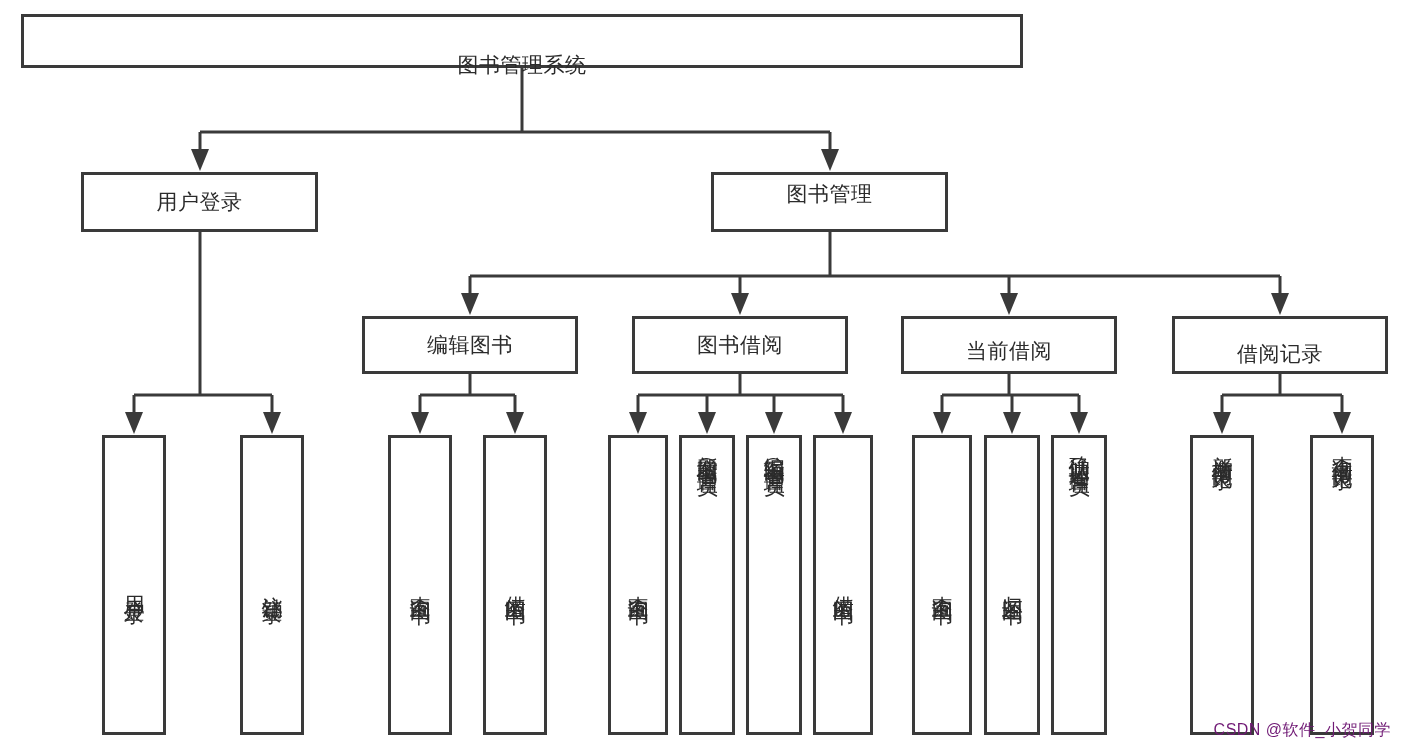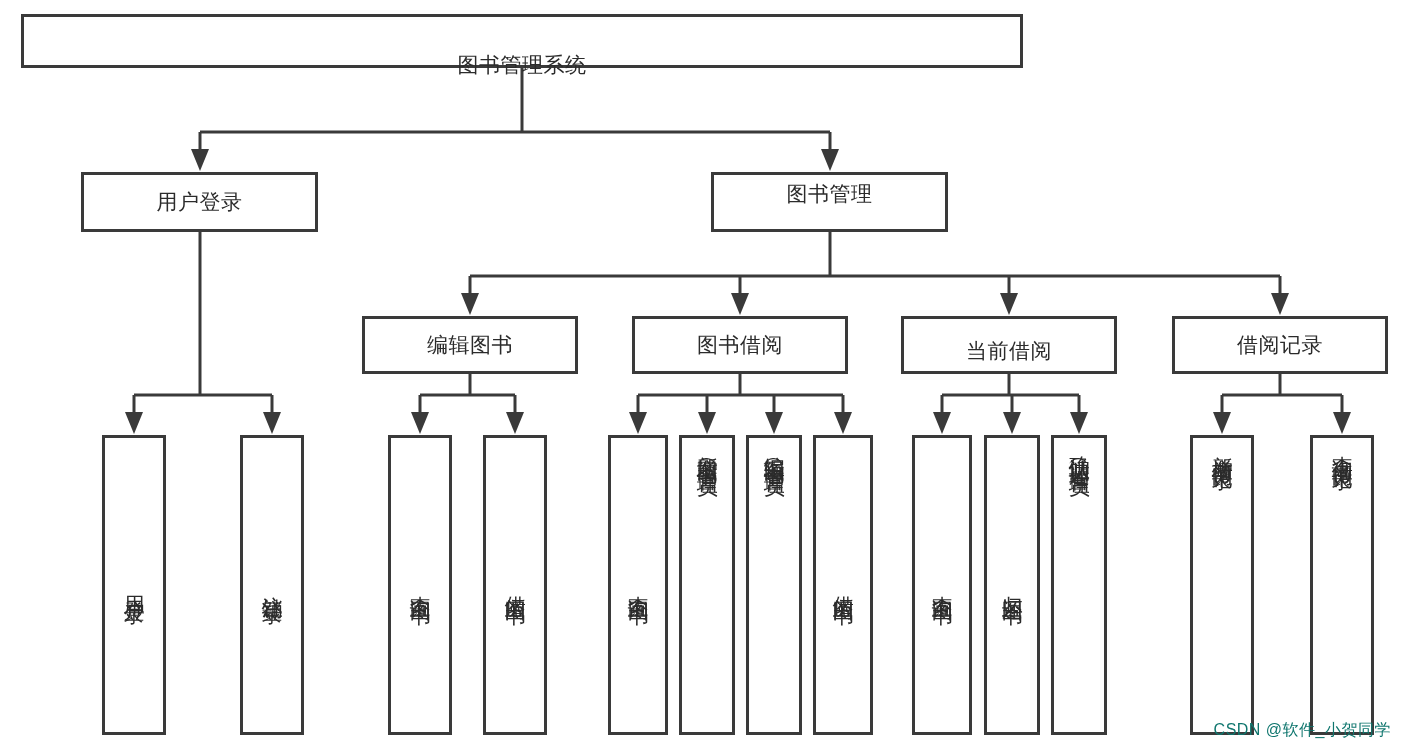--- a/index.html
+++ b/index.html
@@ -67,21 +67,21 @@
   }
   .node-label.vertical.centered {
     justify-content: center;
     padding-top: 0;
   }
   #watermark {
     position: absolute;
     right: 14px;
     bottom: 6px;
     font-size: 16px;
-    color: #0f766e;
+    color: #701a75;
     font-family: "Liberation Sans", "DejaVu Sans", sans-serif;
     white-space: nowrap;
     letter-spacing: 0.5px;
   }
 </style>
 </head>
 <body>
 
 <div id="diagram-root">
   <svg id="flow" viewBox="0 0 1405 747" xmlns="http://www.w3.org/2000/svg">
@@ -172,21 +172,21 @@
       <rect class="box-rect" x="1191.5" y="436.5" width="61" height="297"></rect>
       <rect class="box-rect" x="1311.5" y="436.5" width="61" height="297"></rect>
     </svg>
   <div id="labels-layer">
       <div class="node-label horizontal" style="left: 21px; top: 14px; width: 1002px; height: 54px; margin-top: 24px;">图书管理系统</div>
       <div class="node-label horizontal" style="left: 81px; top: 172px; width: 237px; height: 60px;">用户登录</div>
       <div class="node-label horizontal" style="left: 711px; top: 172px; width: 237px; height: 44px;">图书管理</div>
       <div class="node-label horizontal" style="left: 362px; top: 316px; width: 216px; height: 58px;">编辑图书</div>
       <div class="node-label horizontal" style="left: 632px; top: 316px; width: 216px; height: 58px;">图书借阅</div>
       <div class="node-label horizontal" style="left: 901px; top: 316px; width: 216px; height: 70px;">当前借阅</div>
-      <div class="node-label horizontal" style="left: 1172px; top: 316px; width: 216px; height: 57px;">借阅记录</div>
+      <div class="node-label horizontal" style="left: 1172px; top: 316px; width: 216px; height: 76px;">借阅记录</div>
       <div class="node-label vertical centered" style="left: 102px; top: 435px; width: 64px; height: 300px;">用户登录</div>
       <div class="node-label vertical centered" style="left: 240px; top: 435px; width: 64px; height: 300px;">注销登录</div>
       <div class="node-label vertical centered" style="left: 388px; top: 435px; width: 64px; height: 300px;">查询图书</div>
       <div class="node-label vertical centered" style="left: 483px; top: 435px; width: 64px; height: 300px;">借阅图书</div>
       <div class="node-label vertical centered" style="left: 608px; top: 435px; width: 60px; height: 300px;">查询图书</div>
       <div class="node-label vertical" style="left: 679px; top: 435px; width: 56px; height: 300px;">新增图书（管理员）</div>
       <div class="node-label vertical" style="left: 746px; top: 435px; width: 56px; height: 300px;">编辑图书（管理员）</div>
       <div class="node-label vertical centered" style="left: 813px; top: 435px; width: 60px; height: 300px;">借阅图书</div>
       <div class="node-label vertical centered" style="left: 912px; top: 435px; width: 60px; height: 300px;">查询图书</div>
       <div class="node-label vertical centered" style="left: 984px; top: 435px; width: 56px; height: 300px;">归还图书</div>

